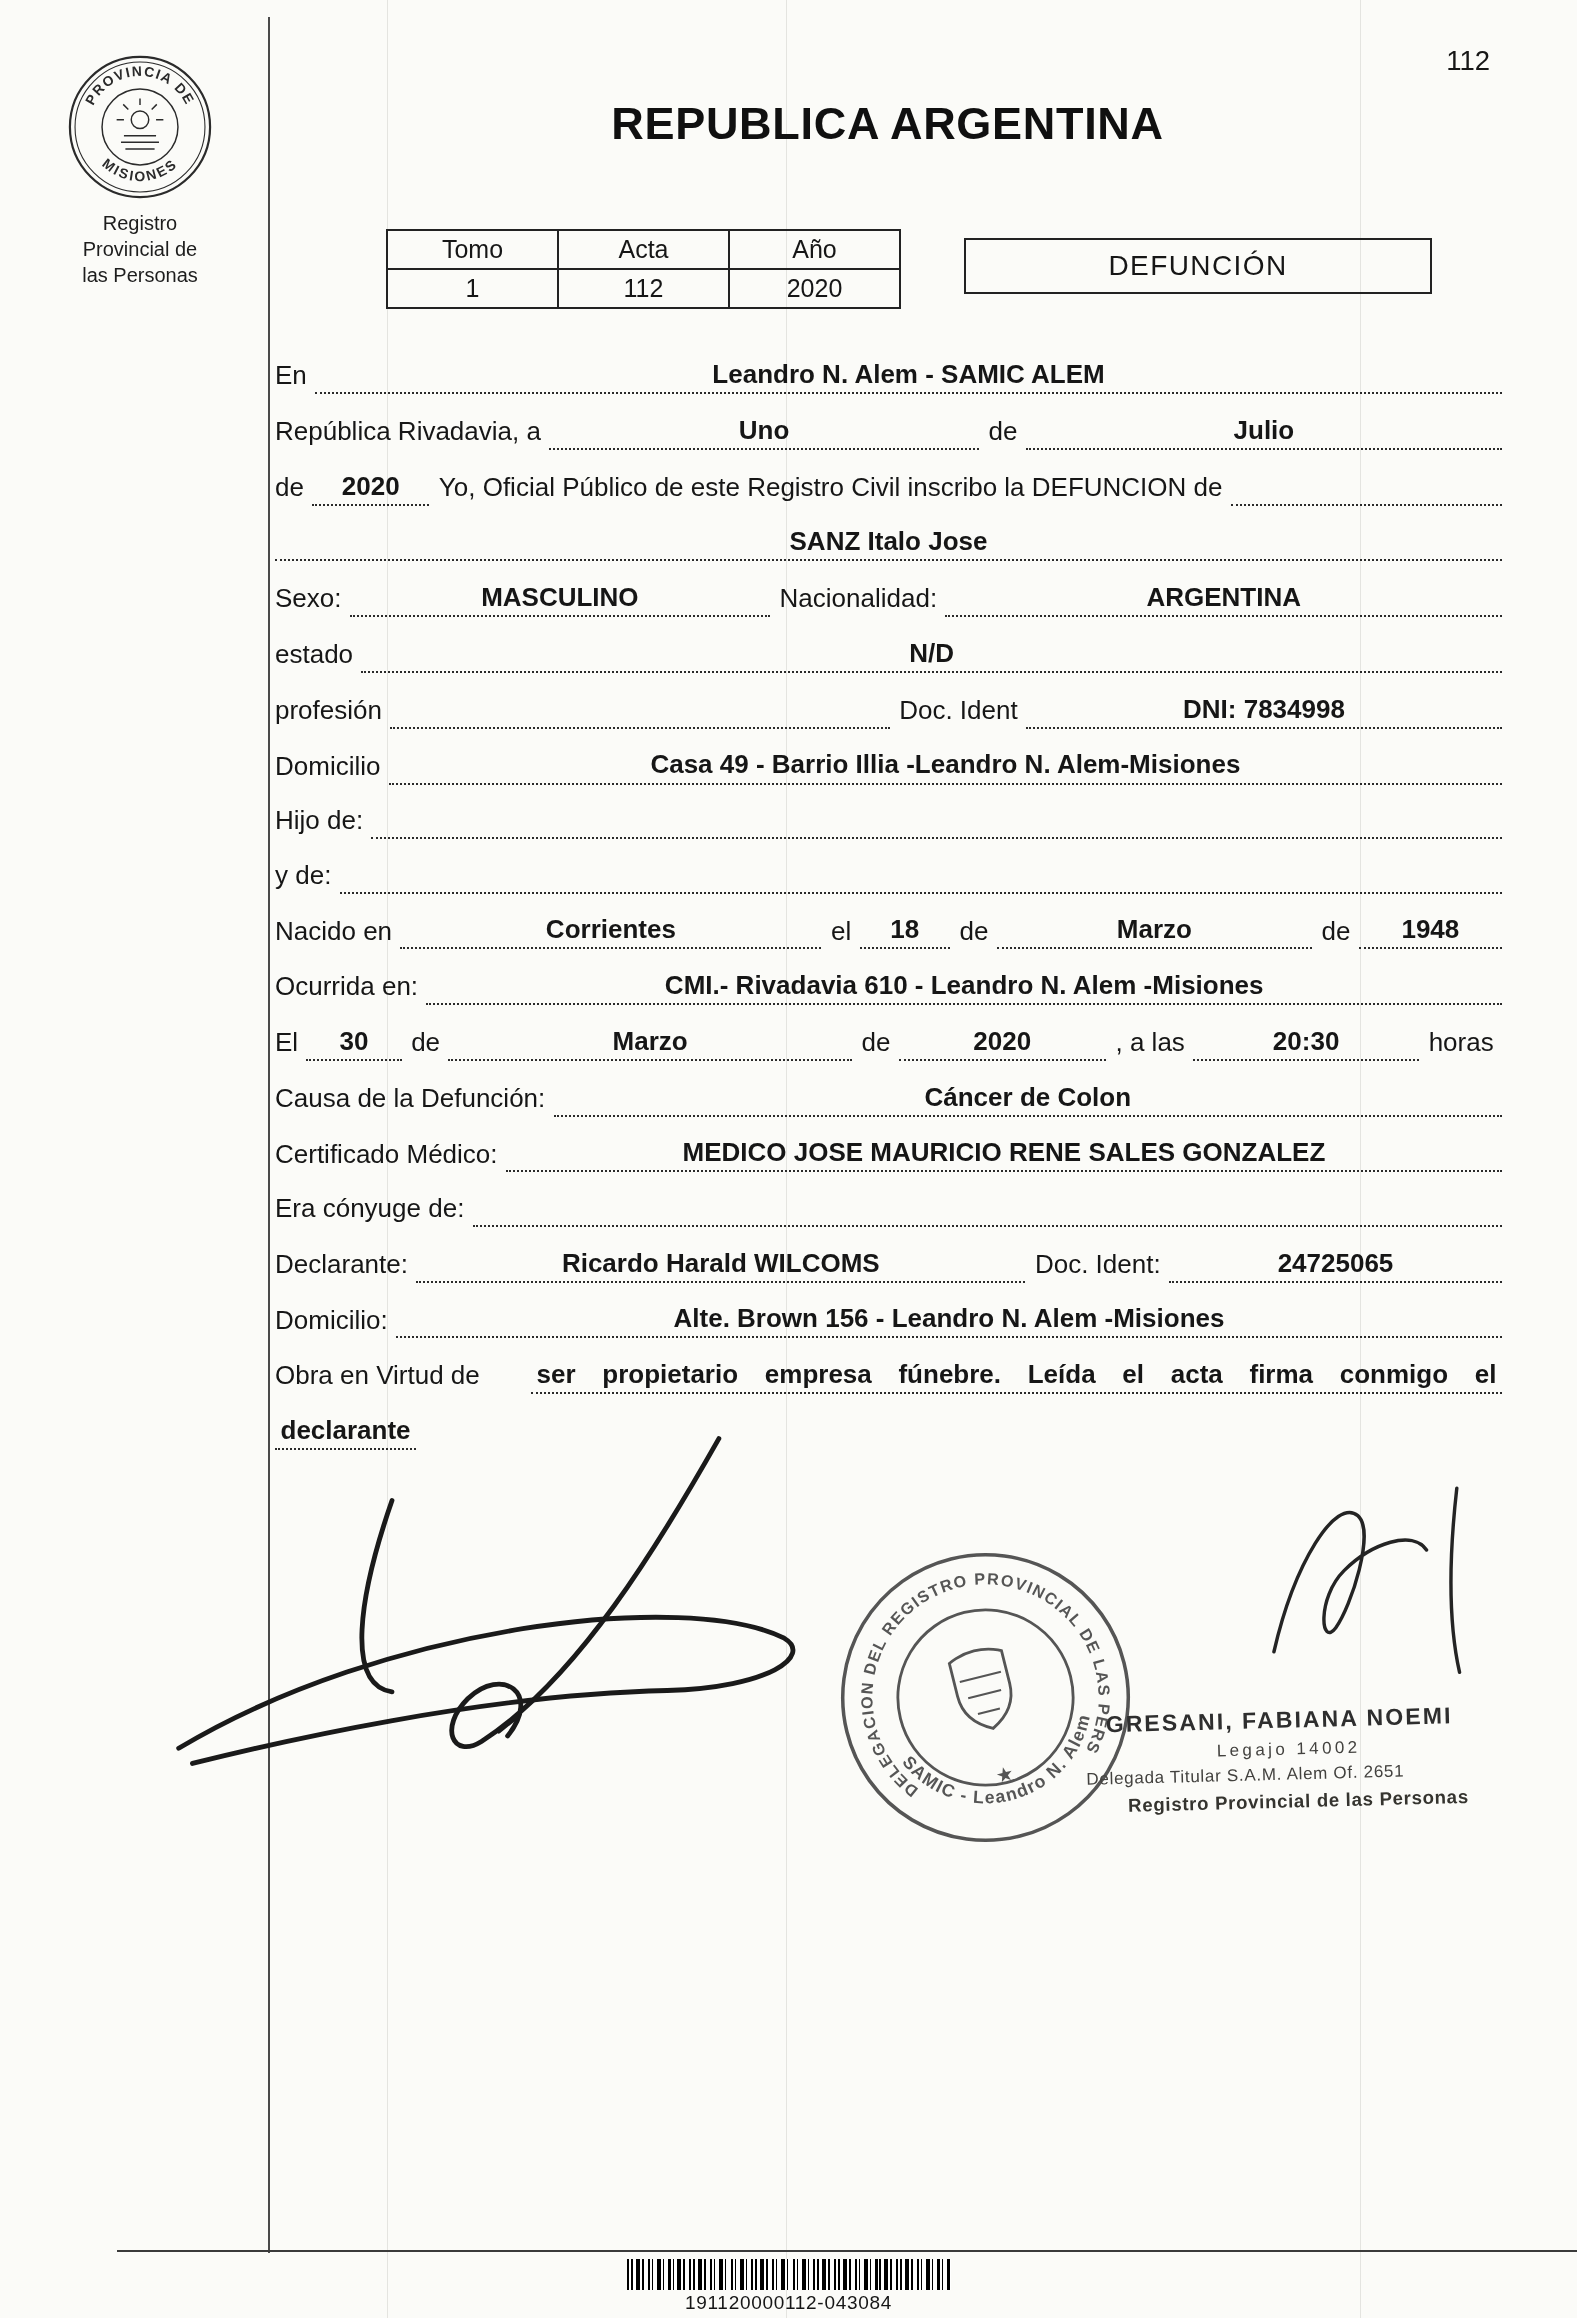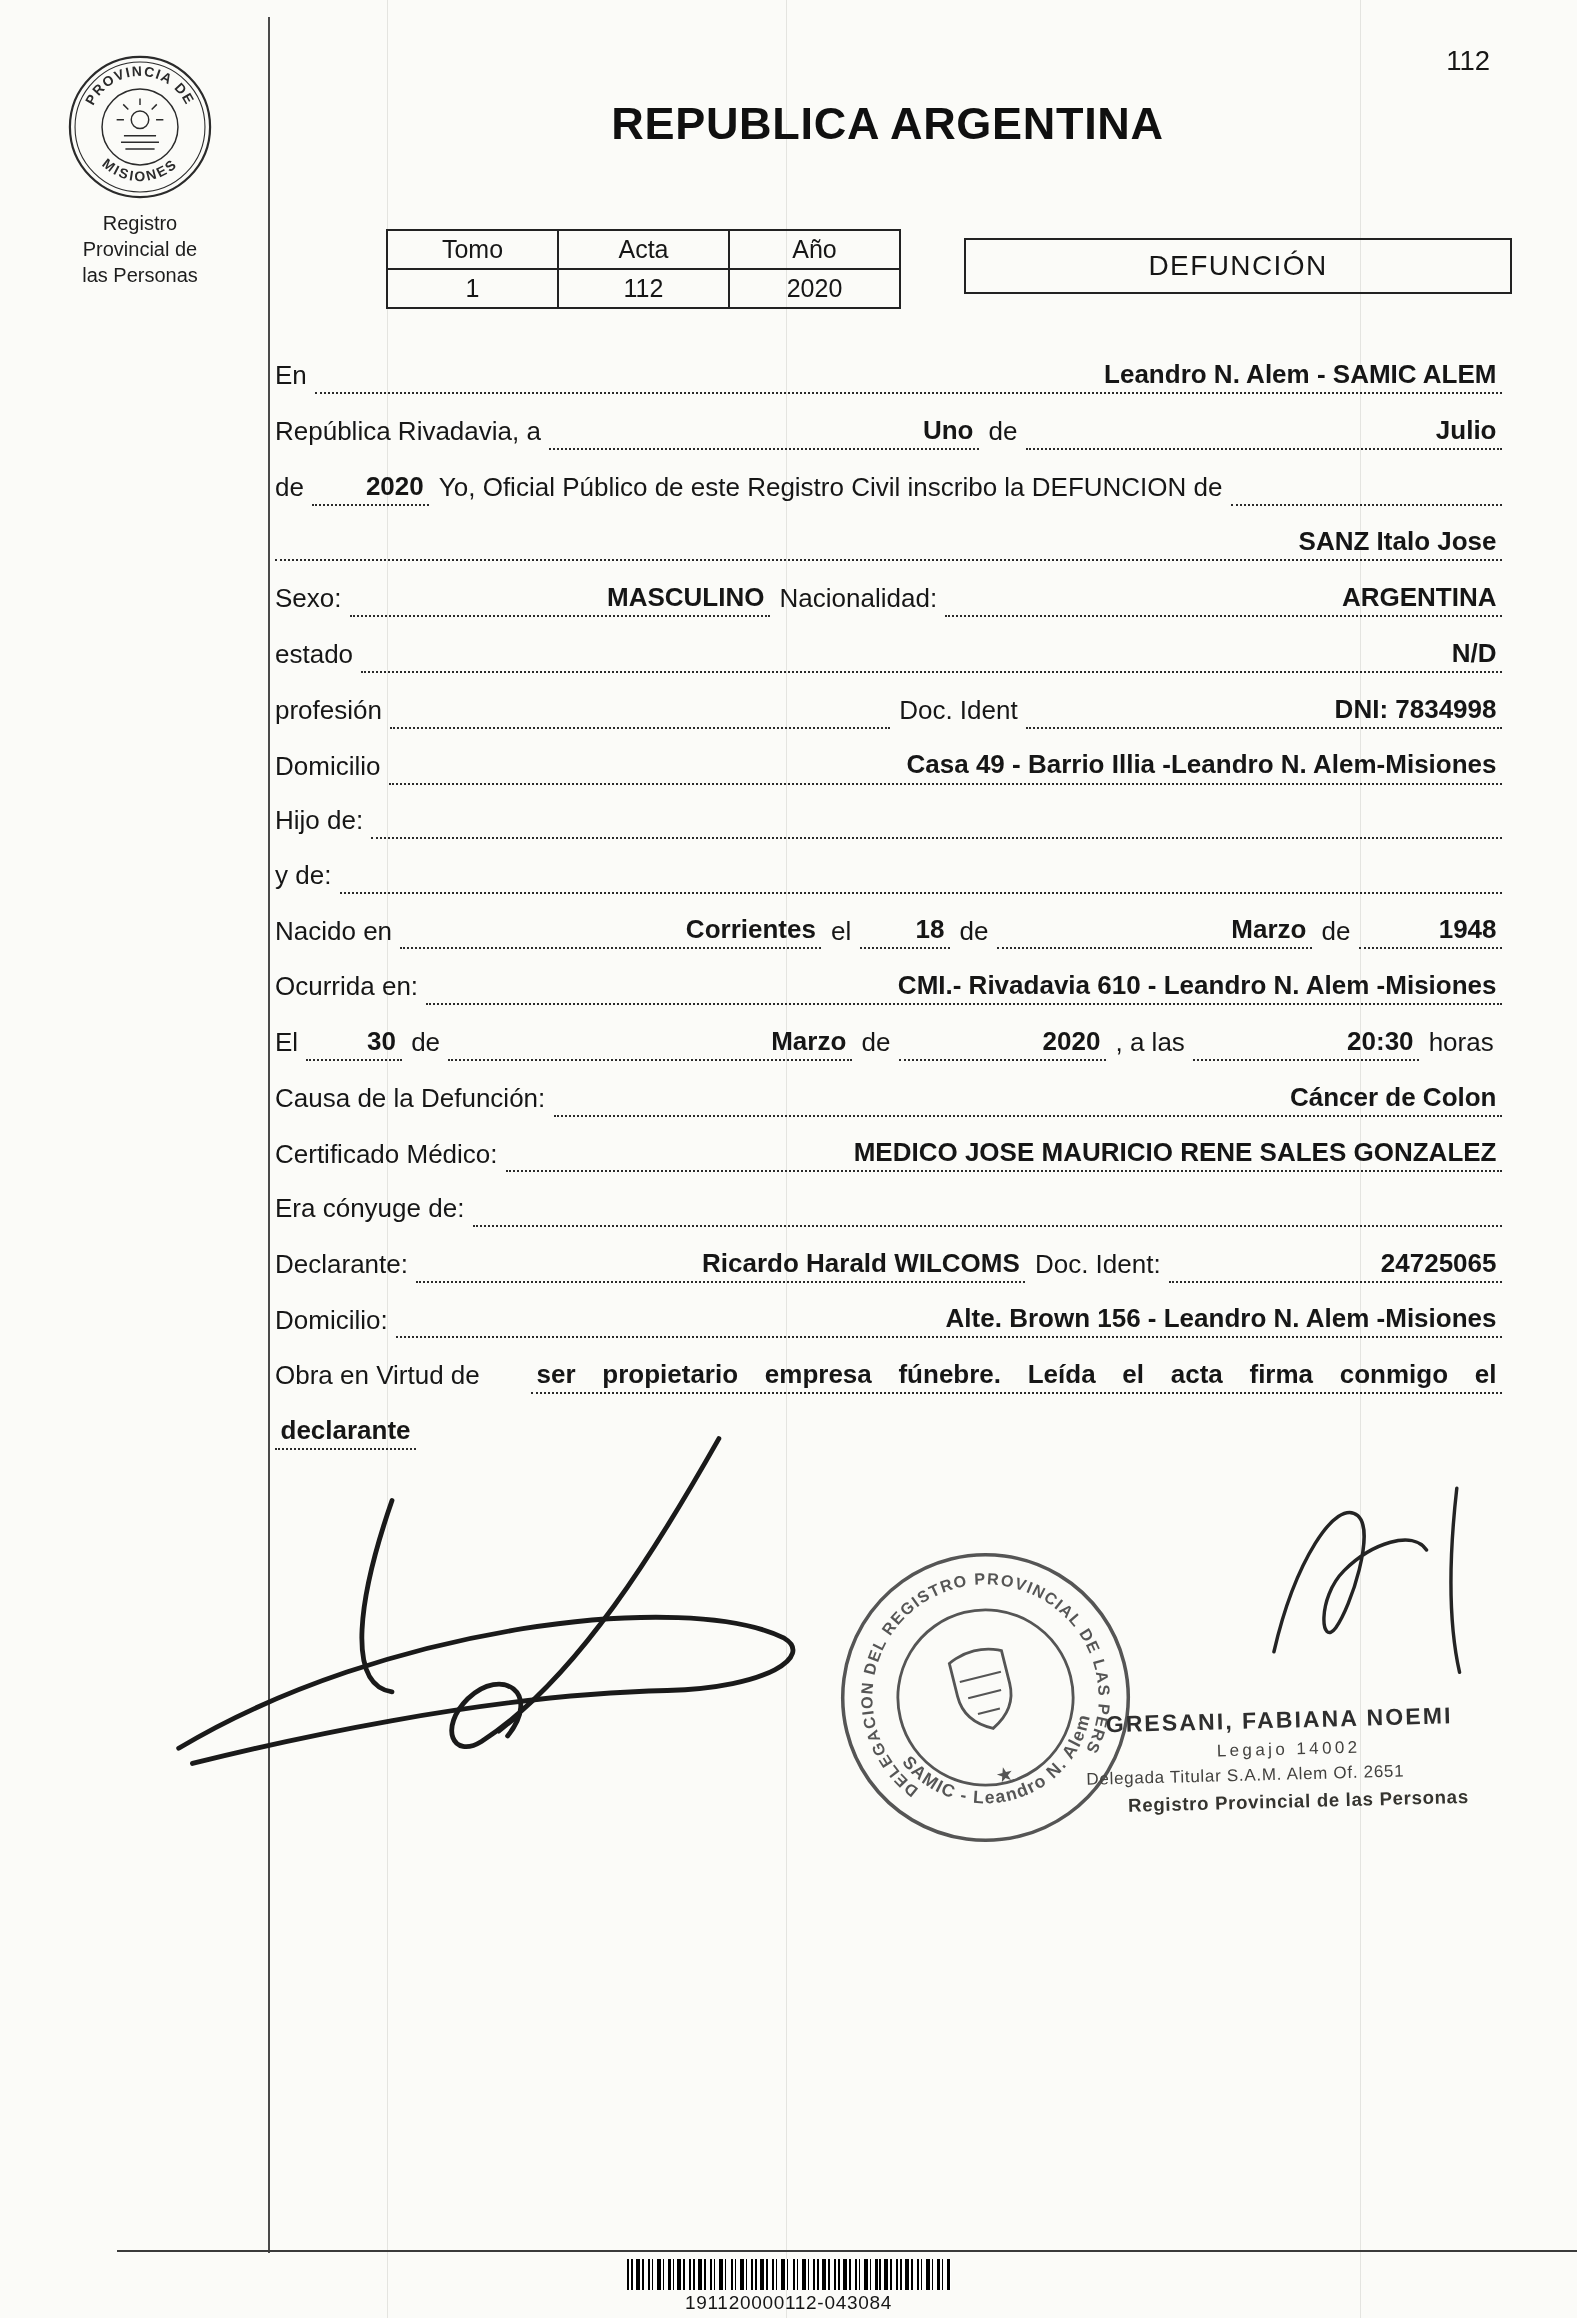--- a/index.html
+++ b/index.html
@@ -26,29 +26,29 @@
   .seal { width: 146px; height: 146px; display: block; margin: 0 auto; }
   .org-name { margin-top: 9.6px; font-size: 20px; line-height: 1.3; color: #1d1d1d; }
 
   .title { position: absolute; left: 275px; top: 98px; width: 1225px; text-align: center;
            font-size: 45px; font-weight: bold; letter-spacing: 0.7px; color: #101010; }
 
   .reg-table { position: absolute; left: 386px; top: 229px; border-collapse: collapse; }
   .reg-table td { border: 2.1px solid #222; width: 171px; height: 39px; text-align: center;
                   font-size: 25px; padding: 0; }
 
-  .defuncion-box { position: absolute; left: 964px; top: 238px; width: 548px; height: 56px;
+  .defuncion-box { position: absolute; left: 964px; top: 238px; width: 468px; height: 56px;
                    border: 2.1px solid #222; display: flex; align-items: center; justify-content: center;
                    font-size: 28px; letter-spacing: 1.4px; }
 
   .form { position: absolute; left: 275px; top: 359px; width: 1227px; font-size: 26px; }
   .row { display: flex; align-items: flex-end; margin-bottom: 20.7px; min-height: 32px; }
   .lbl { white-space: nowrap; padding: 0 8.3px 2.8px 0; }
   .lbl.mid { padding-left: 9.6px; }
-  .fill { flex: 1 1 0; border-bottom: 2.8px dotted #2a2a2a; text-align: right; font-weight: bold;
+  .fill { flex: 1 1 0; border-bottom: 2.8px dotted #2a2a2a; text-align: center; font-weight: bold;
           padding: 0 5.5px 2.1px; white-space: nowrap; min-width: 34px; overflow: hidden; }
   .fill.justify { text-align: justify; text-align-last: justify; white-space: normal; margin-left: 43px; }
   .fill.auto { flex: 0 0 auto; min-width: 0; }
 
   .signature-declarant { position: absolute; left: 96px; top: 1418px; width: 709px; height: 406px; }
   .stamp { position: absolute; left: 830px; top: 1542px; width: 311px; height: 311px;
            transform: rotate(-14deg); opacity: .88; }
   .signature-official { position: absolute; left: 1253px; top: 1473px; width: 255px; height: 220px; }
 
   .official-block { position: absolute; left: 1086px; top: 1706px; width: 447px;

